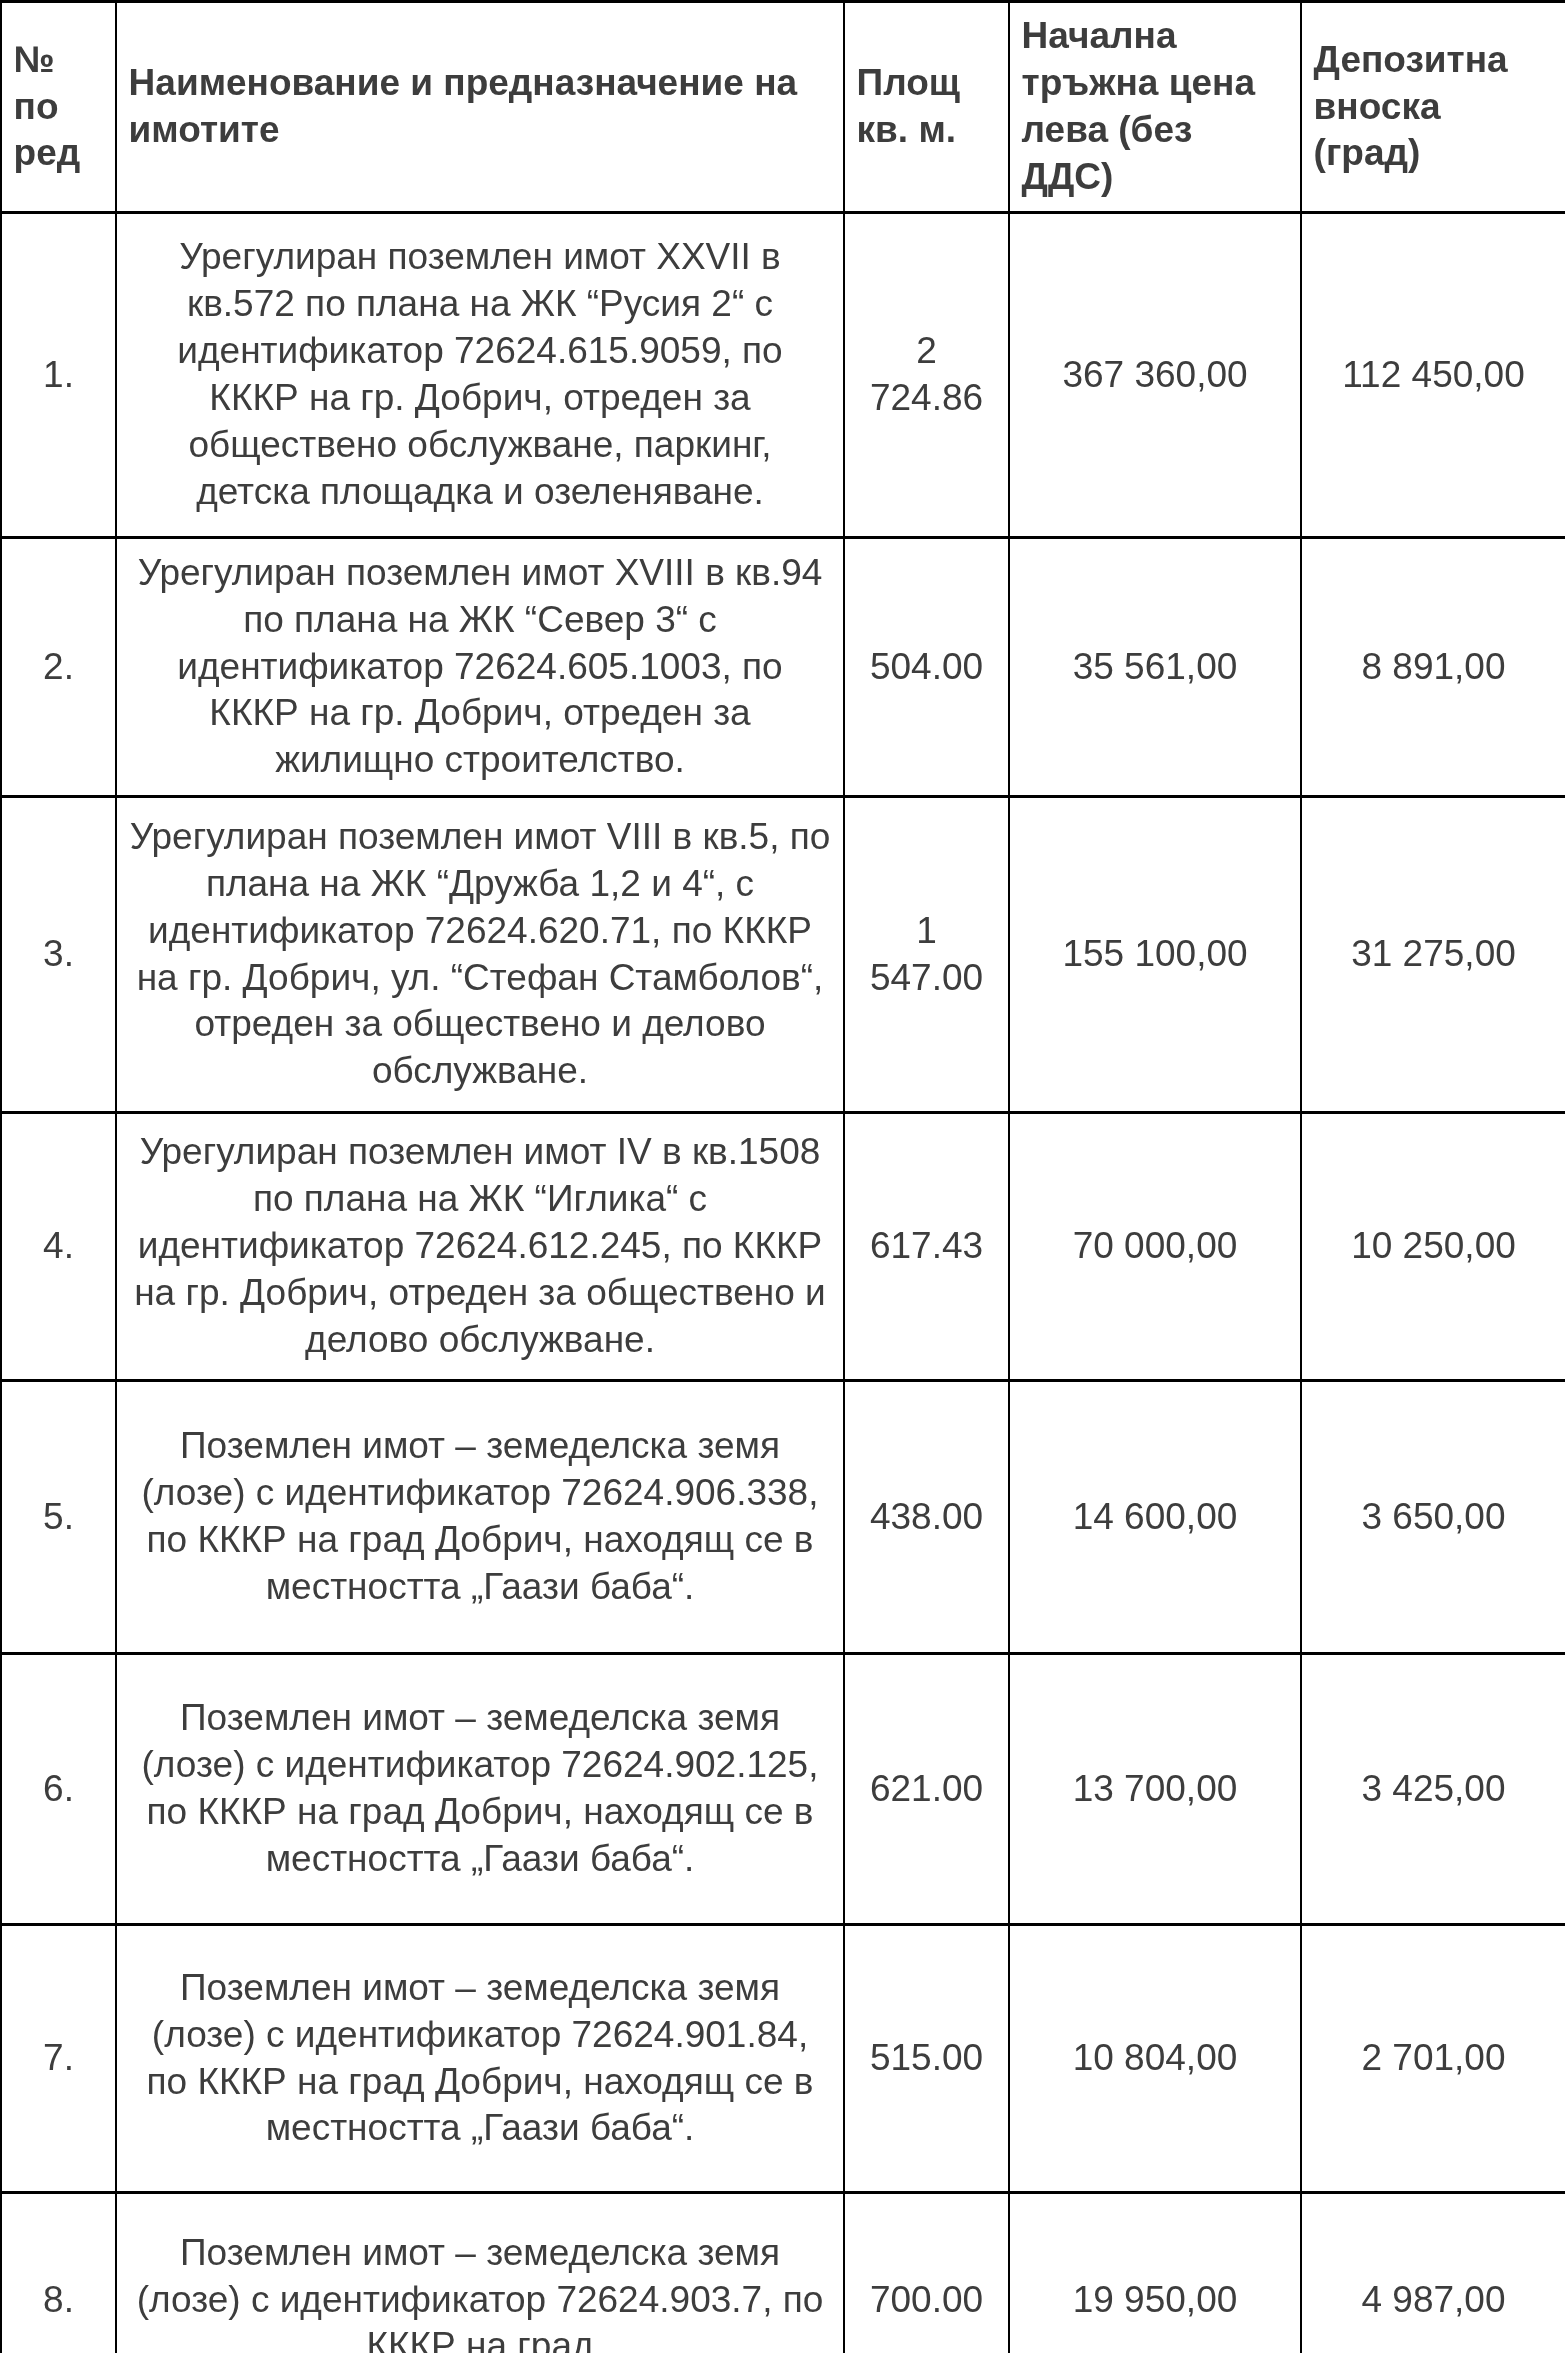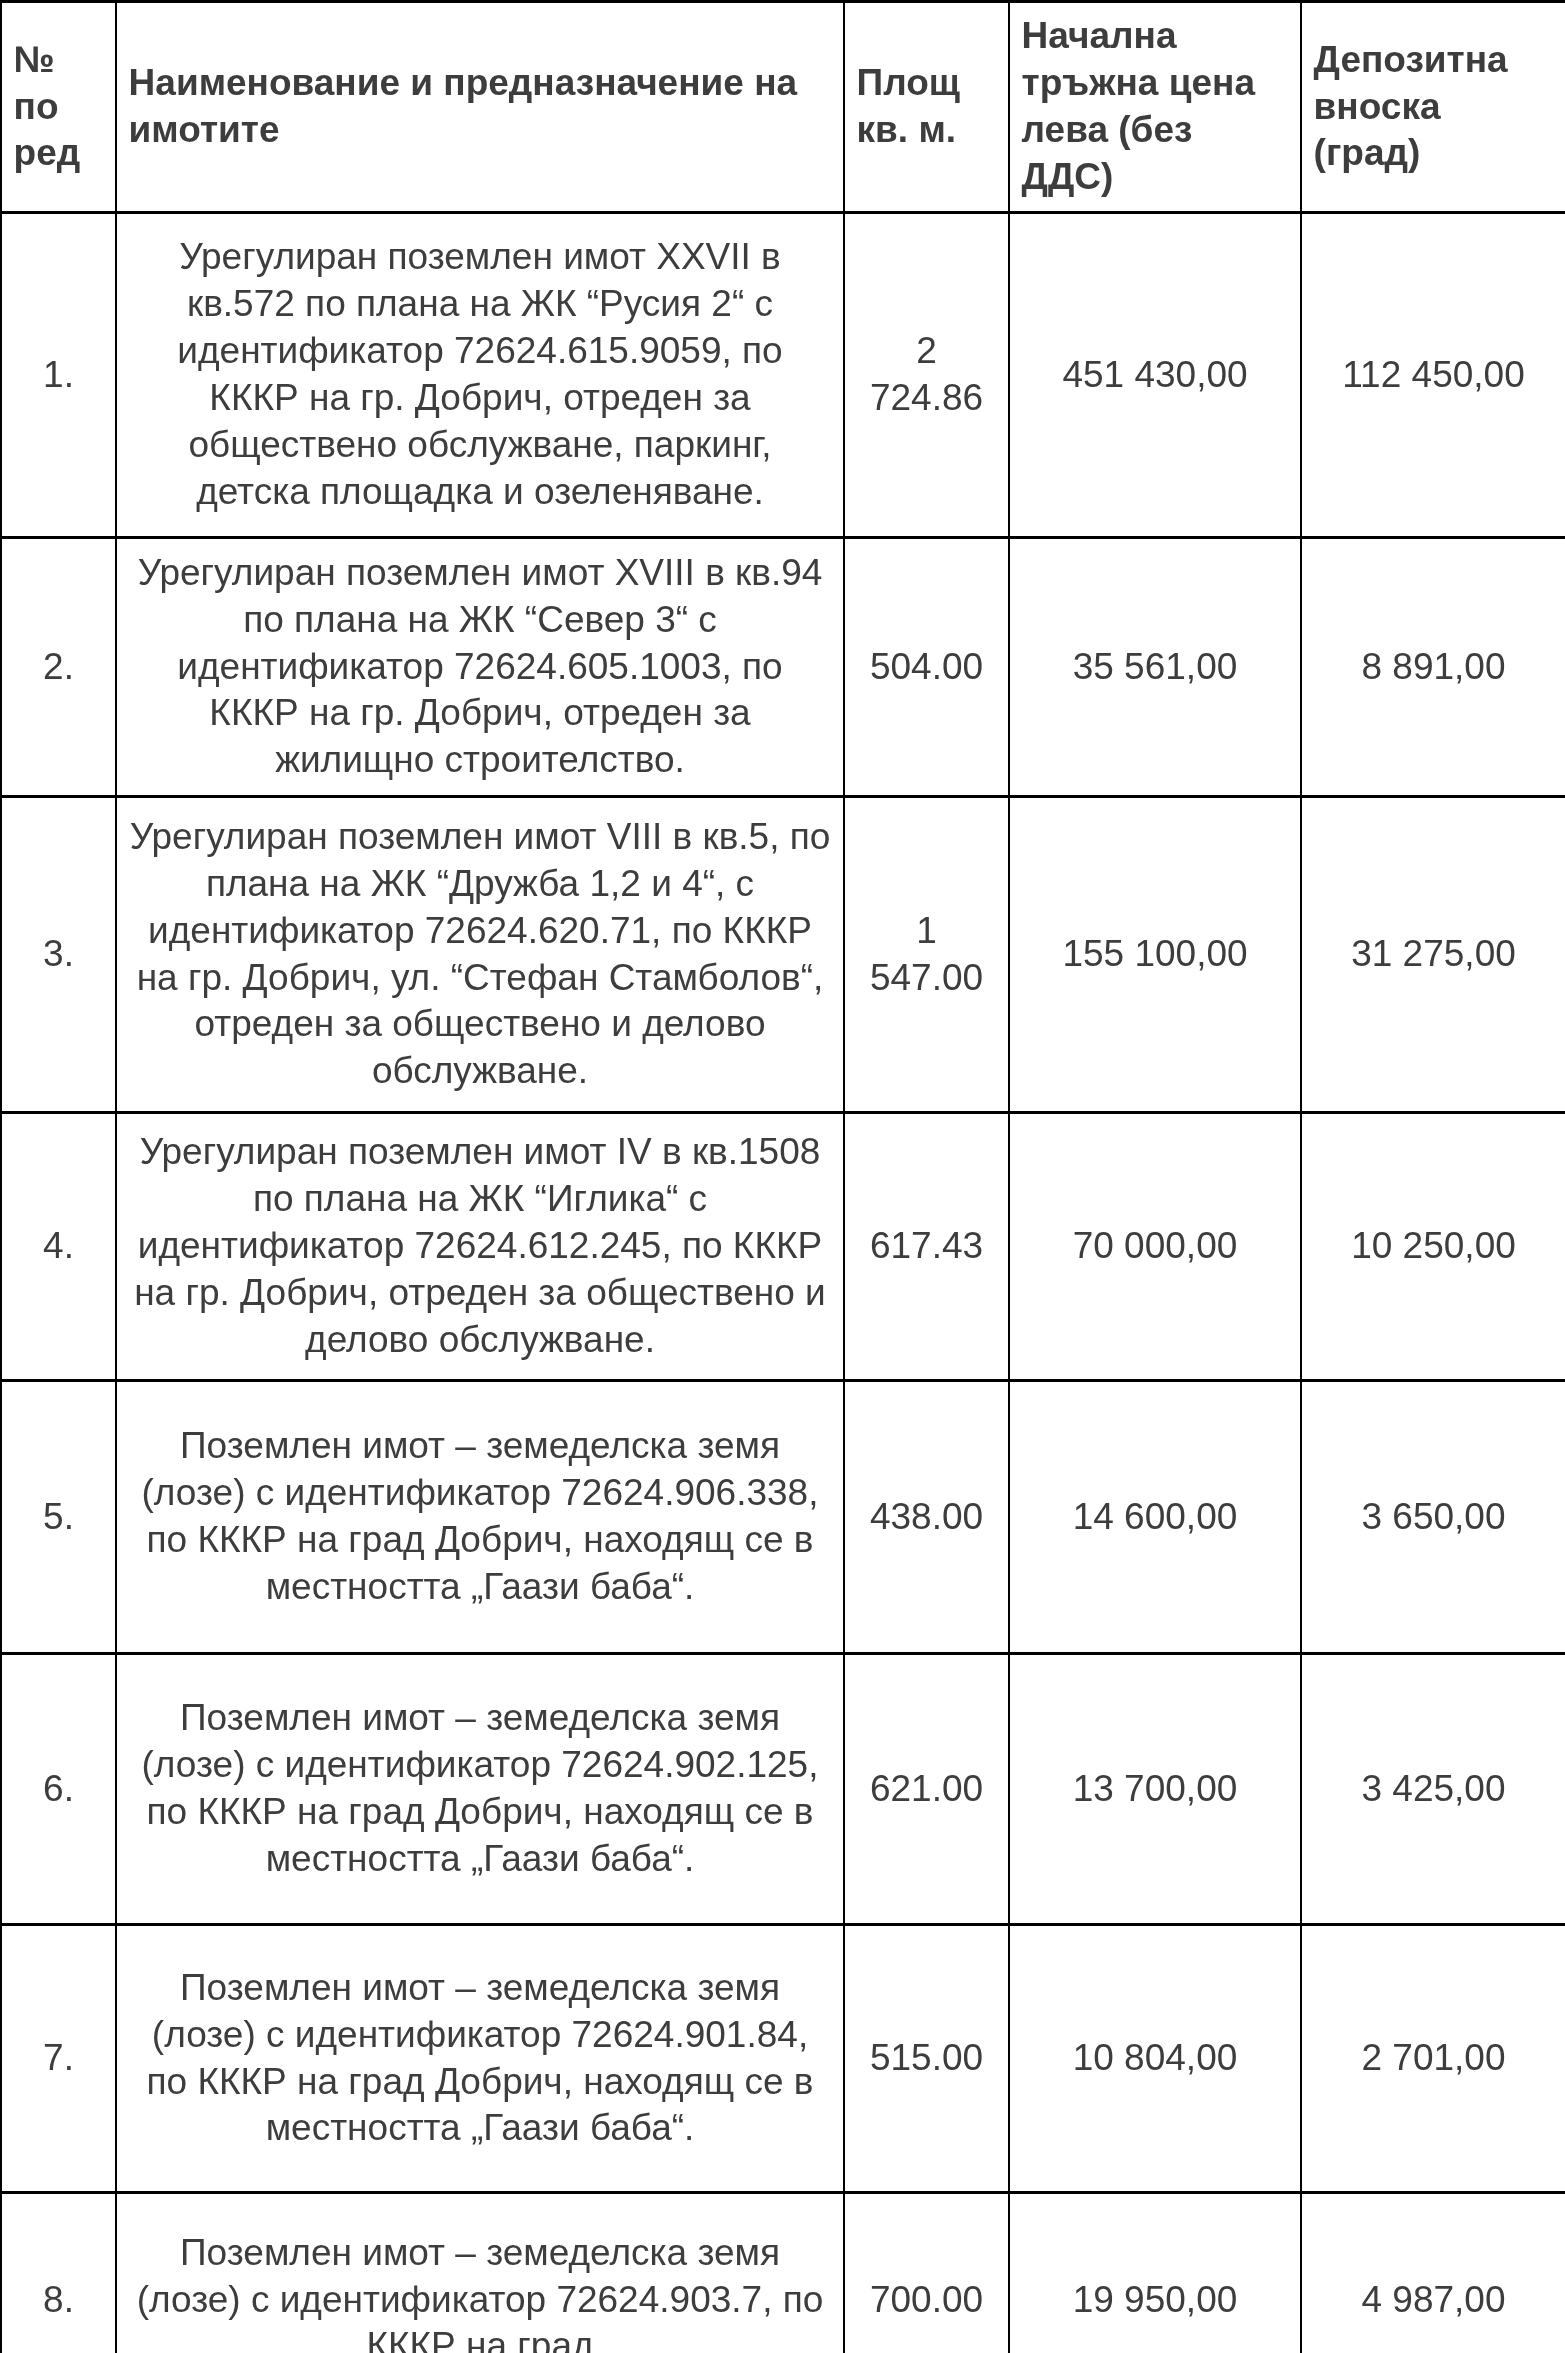--- a/index.html
+++ b/index.html
@@ -76,21 +76,21 @@
       <th class="h-area">Площ кв. м.</th>
       <th class="h-price">Начална тръжна цена лева (без ДДС)</th>
       <th class="h-dep">Депозитна вноска (град)</th>
     </tr>
   </thead>
   <tbody>
     <tr class="r1">
       <td class="col-num">1.</td>
       <td class="col-desc">Урегулиран поземлен имот XXVII в кв.572 по плана на ЖК “Русия 2“ с идентификатор 72624.615.9059, по КККР на гр. Добрич, отреден за обществено обслужване, паркинг, детска площадка и озеленяване.</td>
       <td class="col-area">2 724.86</td>
-      <td class="col-price">451 430,00</td>
+      <td class="col-price">367 360,00</td>
       <td class="col-dep">112 450,00</td>
     </tr>
     <tr class="r2">
       <td class="col-num">2.</td>
       <td class="col-desc">Урегулиран поземлен имот XVIII в кв.94 по плана на ЖК “Север 3“ с идентификатор 72624.605.1003, по КККР на гр. Добрич, отреден за жилищно строителство.</td>
       <td class="col-area">504.00</td>
       <td class="col-price">35 561,00</td>
       <td class="col-dep">8 891,00</td>
     </tr>
     <tr class="r3">

